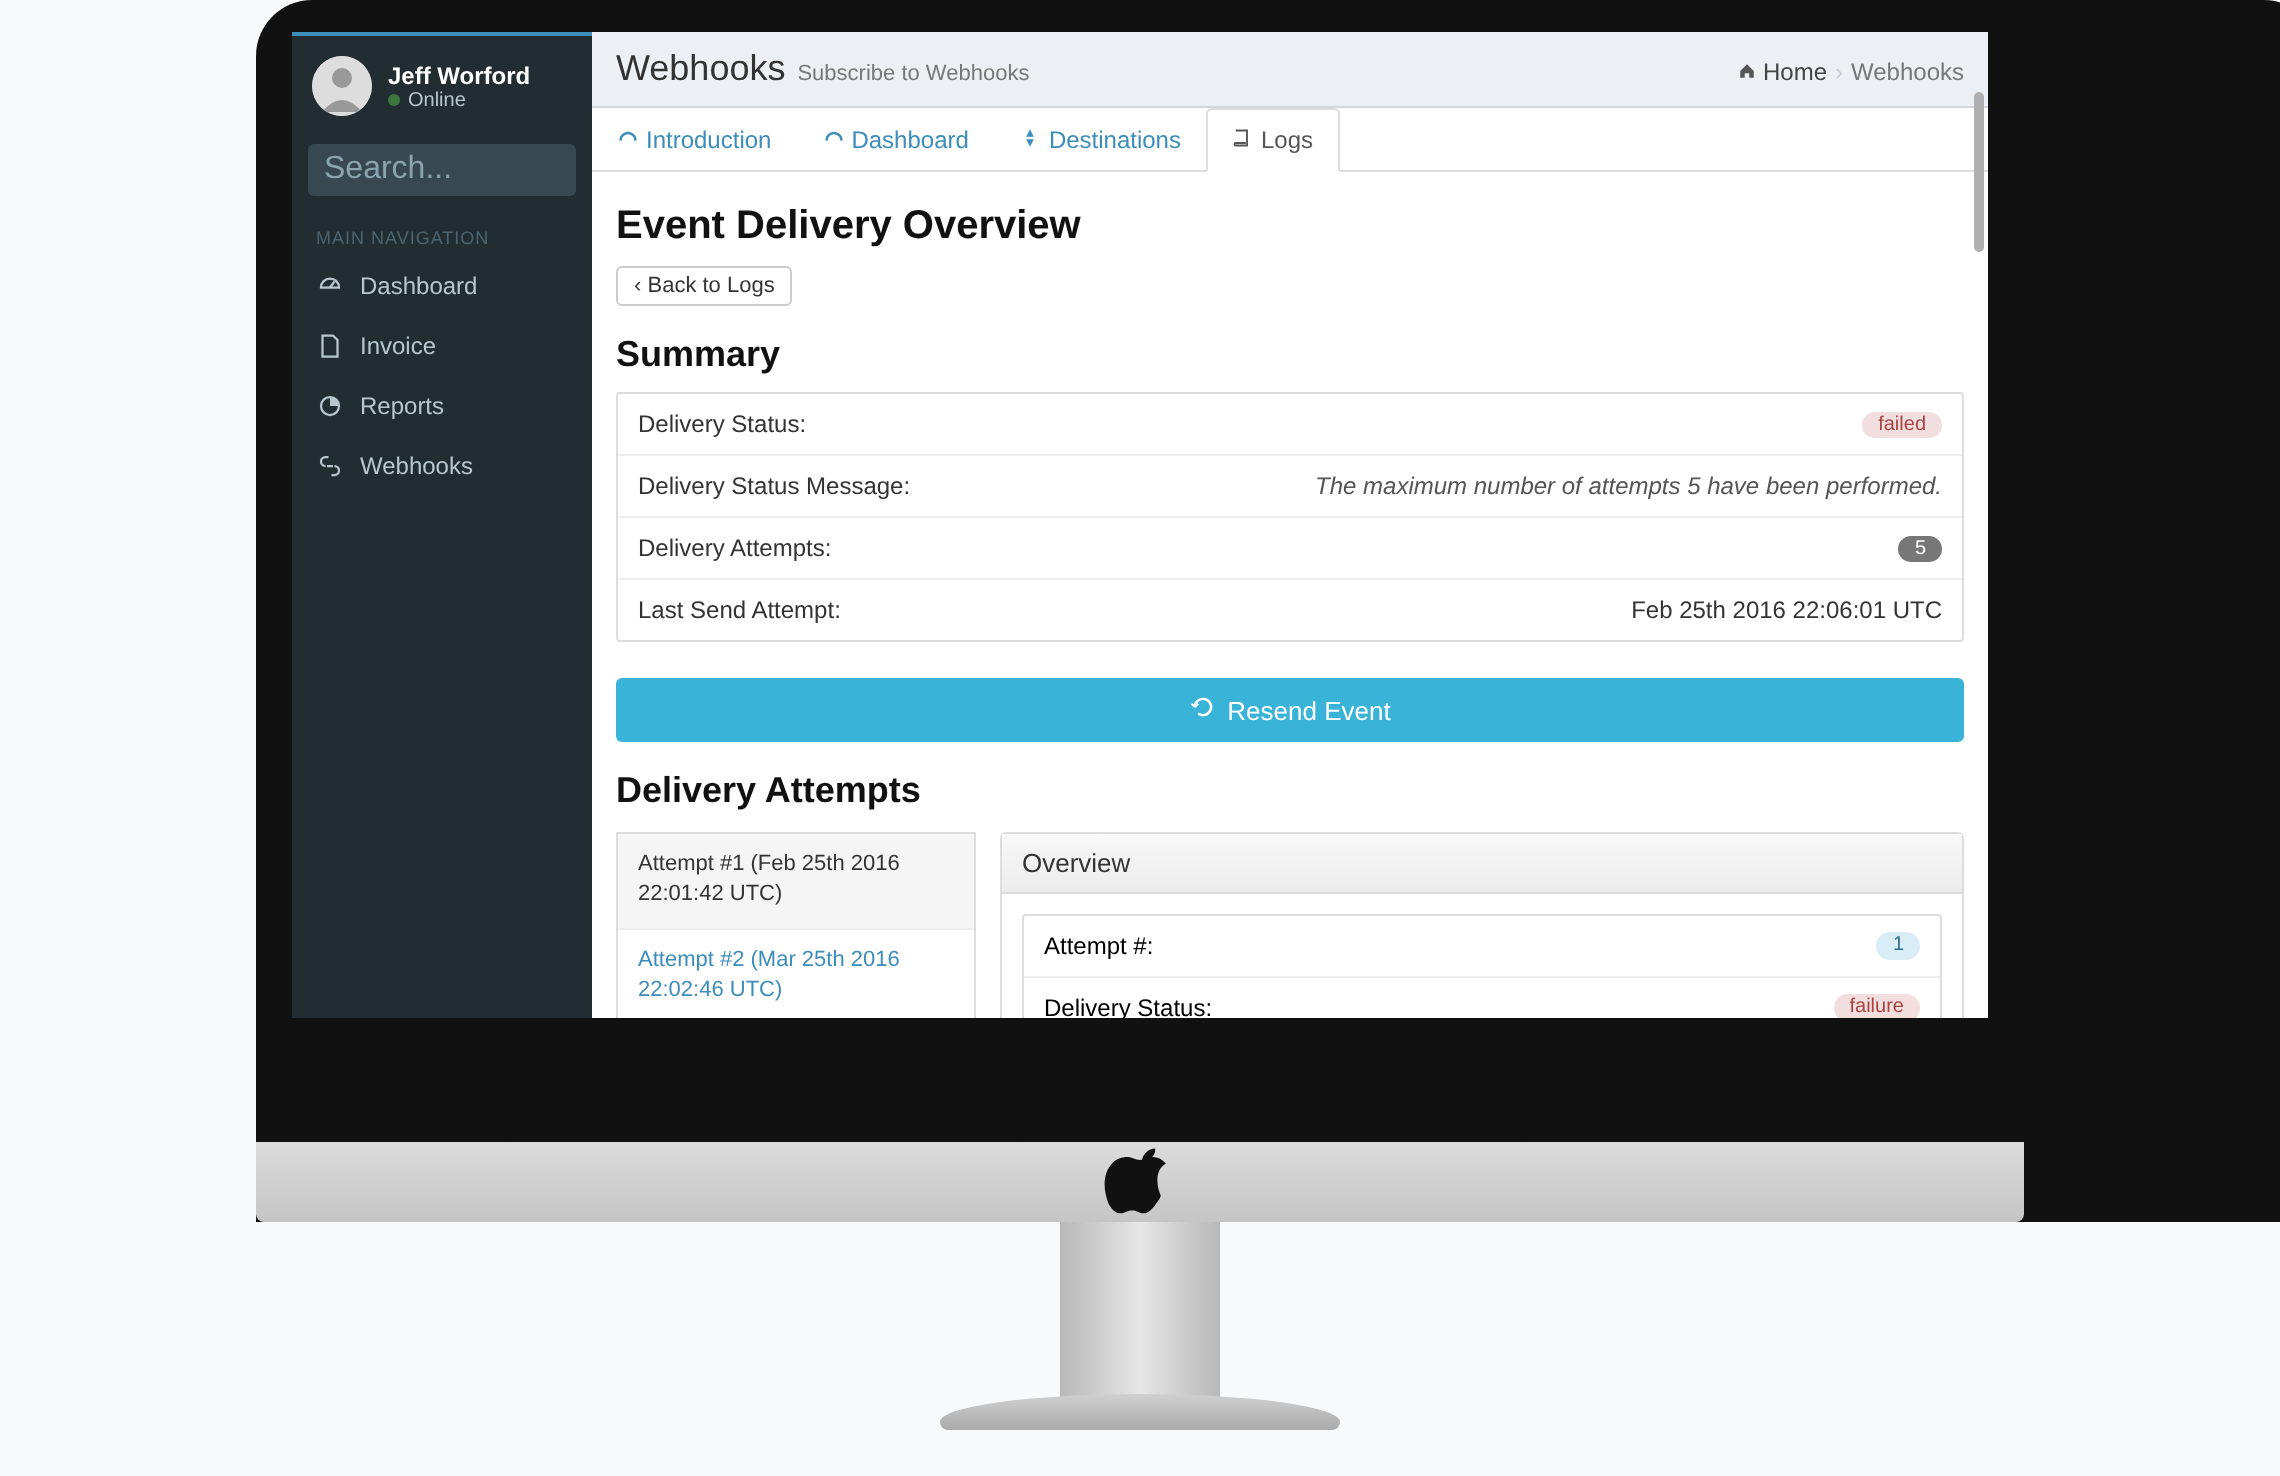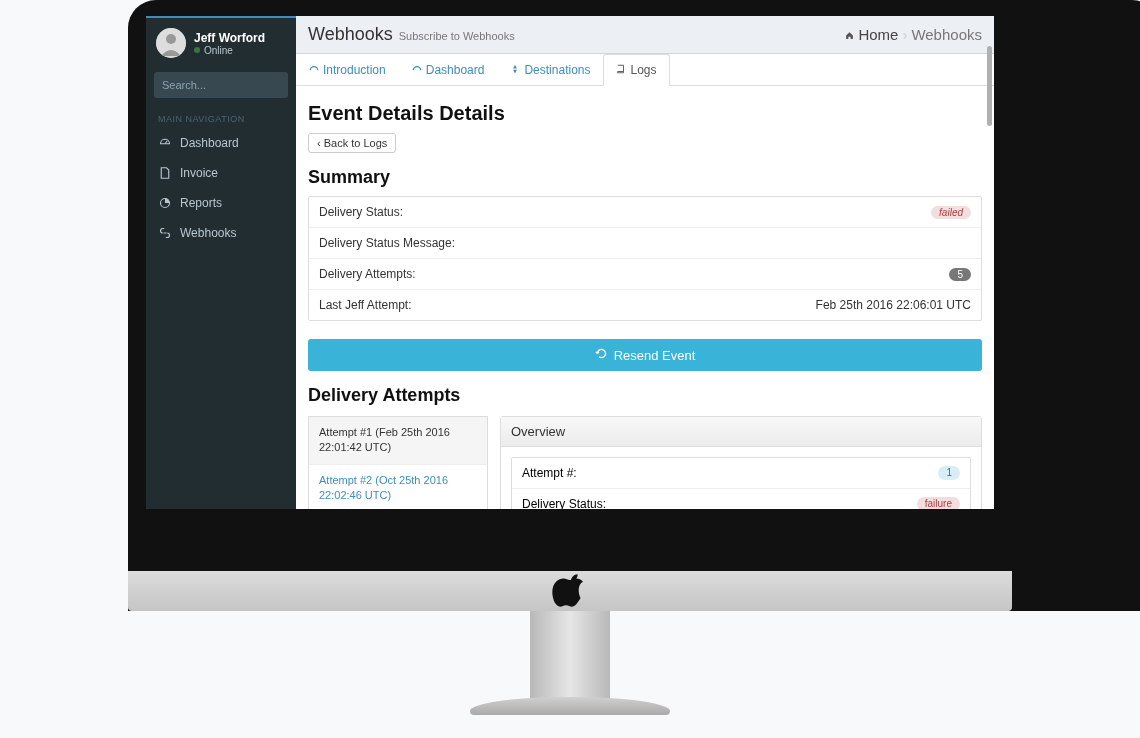--- a/index.html
+++ b/index.html
@@ -21,51 +21,51 @@
 
 .sidebar { width: 150px; background: #222d32; color: #b8c7ce; font-size: 12px; display:flex; flex-direction:column; }
 .sidebar .top-border { height:2px; background:#3c8dbc; }
 .user-block { display:flex; align-items:center; padding:10px 10px; gap:8px; }
 .avatar { width:30px; height:30px; border-radius:50%; background:#ccc; overflow:hidden; display:flex; align-items:center; justify-content:center; }
 .avatar svg { width:30px; height:30px; }
 .user-name { color:#fff; font-weight:600; font-size:12px; }
 .user-status { font-size:10px; color:#b8c7ce; display:flex; align-items:center; gap:4px; }
 .status-dot { width:6px; height:6px; background:#3c763d; border-radius:50%; display:inline-block; }
 .search-wrap { margin:4px 8px 8px; background:#374850; border-radius:3px; display:flex; align-items:center; height:26px; padding:0 8px; }
-.search-wrap input { flex:1; background:transparent; border:none; color:#ccc; font-size:11px; outline:none; }
+.search-wrap input { flex:1; background:transparent; border:none; color:#ccc; font-size:16px; outline:none; }
 .search-wrap input::placeholder { color:#8aa4af; }
 .search-wrap .icon { color:#8aa4af; font-size:12px; }
 .nav-header { font-size:9px; color:#4b646f; letter-spacing:0.5px; padding:8px 12px 4px; }
 .nav-item { display:flex; align-items:center; gap:8px; padding:8px 12px; color:#b8c7ce; cursor:pointer; font-size:12px; }
 .nav-item .icon { width:14px; display:inline-flex; justify-content:center; }
 
 
 .main { flex:1; background:#ecf0f5; display:flex; flex-direction:column; overflow:hidden; }
 .page-header { background:#ecf0f5; padding:8px 12px; display:flex; align-items:baseline; border-bottom:1px solid #d2d6de; }
 .page-title { font-size:18px; font-weight:400; color:#333; }
 .page-sub { font-size:11px; color:#777; margin-left:6px; }
-.breadcrumb { margin-left:auto; font-size:15px; color:#777; display:flex; align-items:center; gap:4px; }
+.breadcrumb { margin-left:auto; font-size:12px; color:#777; display:flex; align-items:center; gap:4px; }
 .breadcrumb a { color:#444; text-decoration:none; }
 .breadcrumb .sep { color:#ccc; }
 
 .tabs { background:#fff; display:flex; border-bottom:1px solid #ddd; font-size:12px; }
 .tab { padding:8px 12px; color:#3c8dbc; cursor:pointer; display:flex; align-items:center; gap:4px; border:1px solid transparent; border-bottom:none;text-align:right; }
 .tab.active { background:#fff; color:#555; border:1px solid #ddd; border-bottom:1px solid #fff; margin-bottom:-1px; border-radius:3px 3px 0 0; }
 
 .content { background:#fff; padding:10px 12px 20px; overflow:auto; flex:1; }
 h2.section { font-size:20px; font-weight:bold; color:#111; margin:6px 0 8px; }
 h2.section.sm { font-size:18px; margin-top:14px; }
 .btn-back { display:inline-block; font-size:11px; padding:3px 8px; background:#fff; border:1px solid #ccc; border-radius:3px; color:#333; cursor:pointer;text-align:right; }
 .summary-table { width:100%; border:1px solid #ddd; border-radius:2px; margin-top:8px; font-size:12px; color:#333; }
 .summary-row { display:flex; justify-content:space-between; align-items:center; padding:8px 10px; border-bottom:1px solid #eee; }
 .summary-row:last-child { border-bottom:none; }
 .summary-val { color:#333; }
 .summary-val.ital { font-style:italic; color:#555; }
 .badge { display:inline-block; padding:1px 8px; border-radius:8px; font-size:10px; }
-.badge.failed { background:#f2dede; color:#a94442;font-style:italic; }
+.badge.failed { background:#f2dede; color:#a94442; }
 .badge.fail2 { background:#f2dede; color:#a94442; }
 .badge.count { background:#777; color:#fff; }
 .badge.blue { background:#d9edf7; color:#31708f; }
 
 .resend-btn { width:100%; background:#39b3d7; color:#fff; border:none; border-radius:3px; padding:8px; font-size:13px; margin:18px 0 4px; cursor:pointer; display:flex; justify-content:center; gap:6px; align-items:center; }
 
 .attempts-wrap { display:flex; gap:12px; margin-top:10px; }
 .attempts-list { width:180px; border:1px solid #ddd; font-size:11px; }
 .attempt-item { padding:8px 10px; border-bottom:1px solid #eee; color:#3c8dbc; cursor:pointer; line-height:1.4; }
 .attempt-item.active { background:#f5f5f5; color:#333; }
@@ -182,57 +182,58 @@
         </div>
         <div class="tab active">
           <span><svg width="10" height="10" viewBox="0 0 16 16">
                 <path d="M3 2 h9 v12 h-9 a1 1 0 0 1 0 -2 h8" fill="none" stroke="#555" stroke-width="1.5"></path>
               </svg></span>
           <span>Logs</span>
         </div>
       </div>
 
       <div class="content">
-        <h2 class="section">Event Details Details</h2>
+        <h2 class="section">Event Delivery Overview</h2>
         <button class="btn-back">
           <span>‹</span>
           <span>Back to Logs</span>
         </button>
 
         <h2 class="section sm">Summary</h2>
         <div class="summary-table">
           <div class="summary-row">
             <span>Delivery Status:</span>
             <span class="badge failed">failed</span>
           </div>
           <div class="summary-row">
             <span>Delivery Status Message:</span>
+            <span class="summary-val ital">The maximum number of attempts 5 have been performed.</span>
           </div>
           <div class="summary-row">
             <span>Delivery Attempts:</span>
             <span class="badge count">5</span>
           </div>
           <div class="summary-row">
-            <span>Last Jeff Attempt:</span>
+            <span>Last Send Attempt:</span>
             <span class="summary-val">Feb 25th 2016 22:06:01 UTC</span>
           </div>
         </div>
 
         <button class="resend-btn">
           <span><svg width="13" height="13" viewBox="0 0 16 16">
                 <path d="M3 8 a5 5 0 1 1 2 4 M3 8 l-2 -2 M3 8 l2 -2" fill="none" stroke="#fff" stroke-width="1.5"></path>
               </svg></span>
           <span>Resend Event</span>
         </button>
 
         <h2 class="section sm">Delivery Attempts</h2>
         <div class="attempts-wrap">
           <div class="attempts-list">
             <div class="attempt-item active">Attempt #1 (Feb 25th 2016 22:01:42 UTC)</div>
-            <div class="attempt-item">Attempt #2 (Oct 25th 2016 22:02:46 UTC)</div>
+            <div class="attempt-item">Attempt #2 (Mar 25th 2016 22:02:46 UTC)</div>
 
           </div>
           <div class="overview-panel">
             <div class="overview-header">Overview</div>
             <div class="overview-body">
               <div class="ov-table">
                 <div class="ov-row">
                   <span>Attempt #:</span>
                   <span class="badge blue">1</span>
                 </div>

